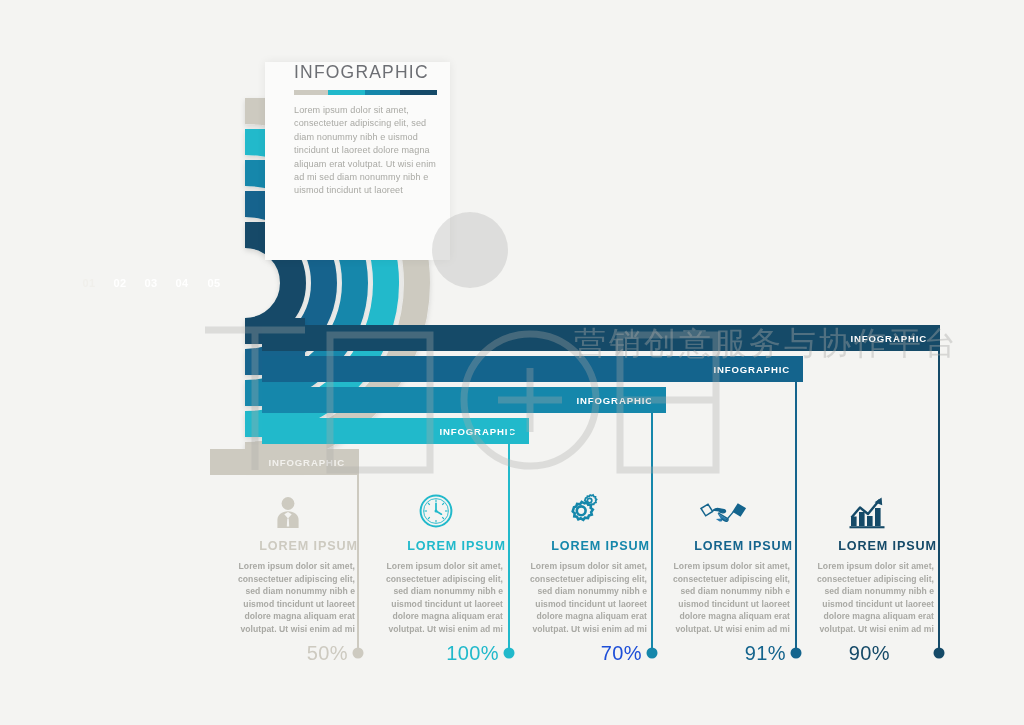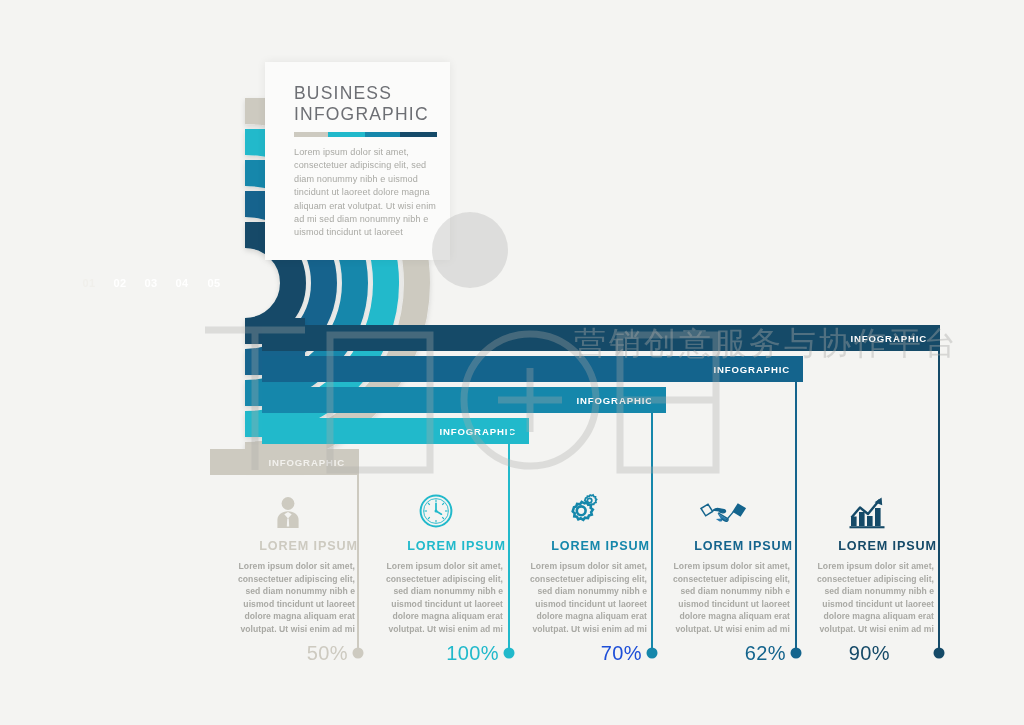--- a/index.html
+++ b/index.html
@@ -216,21 +216,20 @@
   <div class="connector" style="left:651px; top:387px; height:266px; background:#1587ab;"></div>
   <div class="dot" style="left:651.8px; top:653px; background:#1587ab;"></div>
 
   <div class="connector" style="left:795px; top:356px; height:297px; background:#14648d;"></div>
   <div class="dot" style="left:795.8px; top:653px; background:#14648d;"></div>
 
   <div class="connector" style="left:938px; top:325px; height:328px; background:#154a68;"></div>
   <div class="dot" style="left:938.8px; top:653px; background:#154a68;"></div>
 
   <div id="title-panel">
-    <div id="title-line1">BUSINESS</div>
     <div id="title-line2">INFOGRAPHIC</div>
     <div id="title-divider">
       <span style="width:24%; background:#cdcac0;"></span>
       <span style="width:26%; background:#21b9cb;"></span>
       <span style="width:24%; background:#1587ab;"></span>
       <span style="width:26%; background:#154a68;"></span>
     </div>
     <div id="title-body">Lorem ipsum dolor sit amet, consectetuer adipiscing elit, sed diam nonummy nibh e uismod tincidunt ut laoreet dolore magna aliquam erat volutpat. Ut wisi enim ad mi sed diam nonummy nibh e uismod tincidunt ut laoreet</div>
   </div>
 
@@ -300,21 +299,21 @@
         <path d="M18.4 14.2l8.9 5.2c1.1.6 1.1 1.8.2 2.4-.9.6-2 .4-2.9-.2l-2.6-1.6" fill="#2b7cae"></path>
         <path d="M22.4 19.6c1.3.8 1.3 2 .4 2.6-.9.6-2.1.4-3-.2l-2.9-1.9" fill="#2b7cae"></path>
         <path d="M34.5 12.6l-7.3 8.6" stroke="#14648d" stroke-width="1.4" fill="none"></path>
         <path d="M13.6 11.8c2.1-1.9 4-2.6 6.1-2.2l5.5 1.2c1.3.3 1.6 1.4.9 2.2-.8.9-2.2 1-3.4.6l-2.9-1" fill="none" stroke="#14648d" stroke-width="1.4"></path>
         <path d="M19.2 13.9l9 5.4c1.1.7 1.2 1.9.3 2.5-.9.6-2.1.4-3-.2l-3-1.9" fill="none" stroke="#14648d" stroke-width="1.4"></path>
       </svg>
     </div>
     <div class="col-title" style="color:#14648d;">LOREM IPSUM</div>
     <div class="col-body">Lorem ipsum dolor sit amet, consectetuer adipiscing elit, sed diam nonummy nibh e uismod tincidunt ut laoreet dolore magna aliquam erat volutpat. Ut wisi enim ad mi</div>
   </div>
-  <div class="pct" style="left:786px; top:653px; color:#14648d;">62%</div>
+  <div class="pct" style="left:786px; top:653px; color:#14648d;">91%</div>
 
   <div class="col" style="left:797px; top:483px;">
     <div class="col-icon">
       <svg width="38" height="34" viewBox="0 0 38 34" aria-hidden="true">
         <g fill="#154a68">
           <rect x="3" y="21.5" width="5.6" height="9.5"></rect>
           <rect x="11" y="17" width="5.6" height="14"></rect>
           <rect x="19" y="21" width="5.6" height="10"></rect>
           <rect x="27" y="13" width="5.6" height="18"></rect>
         </g>

